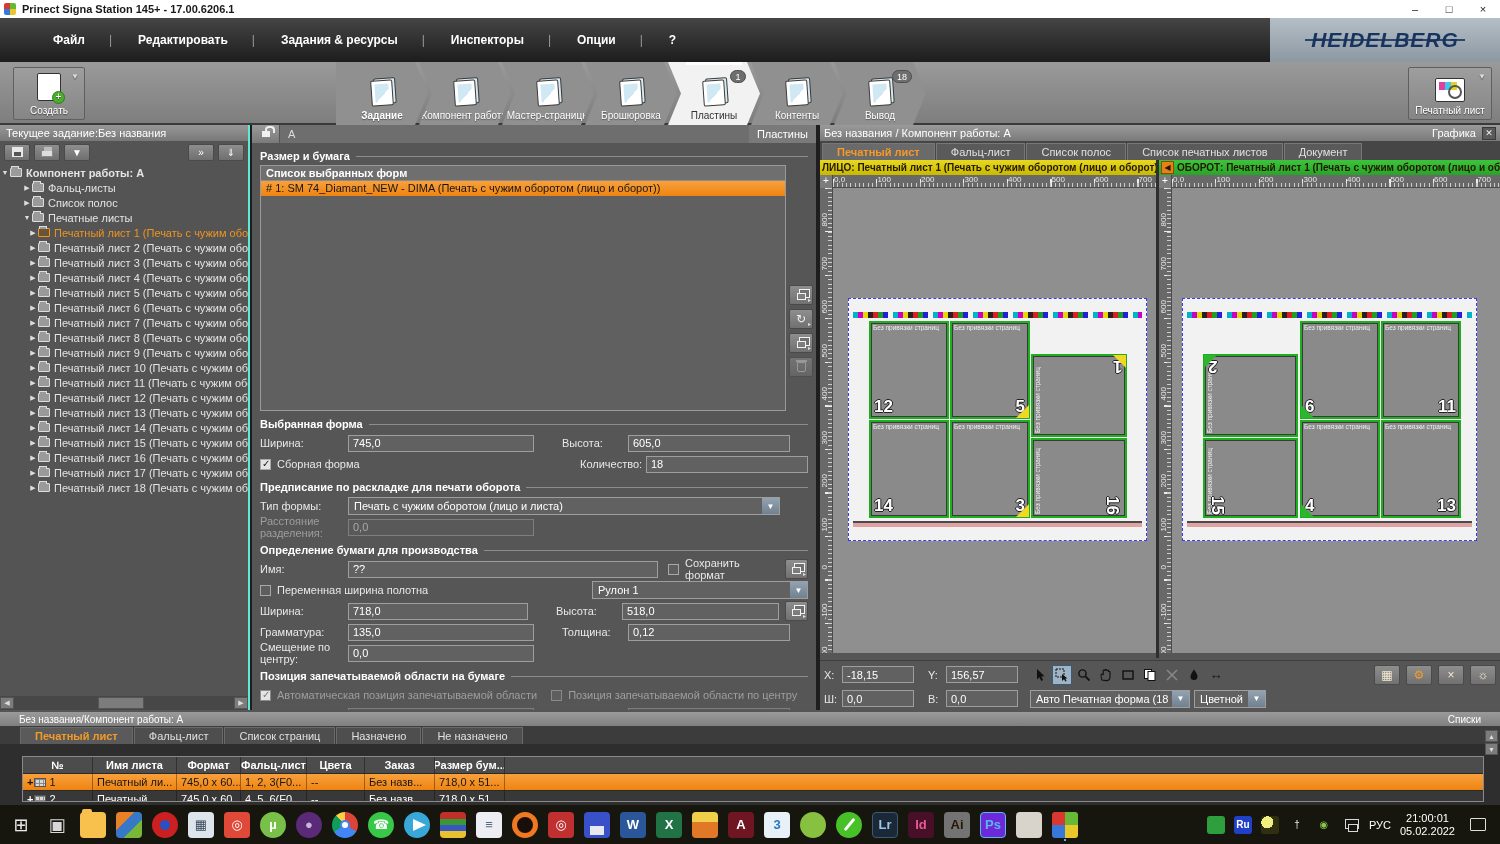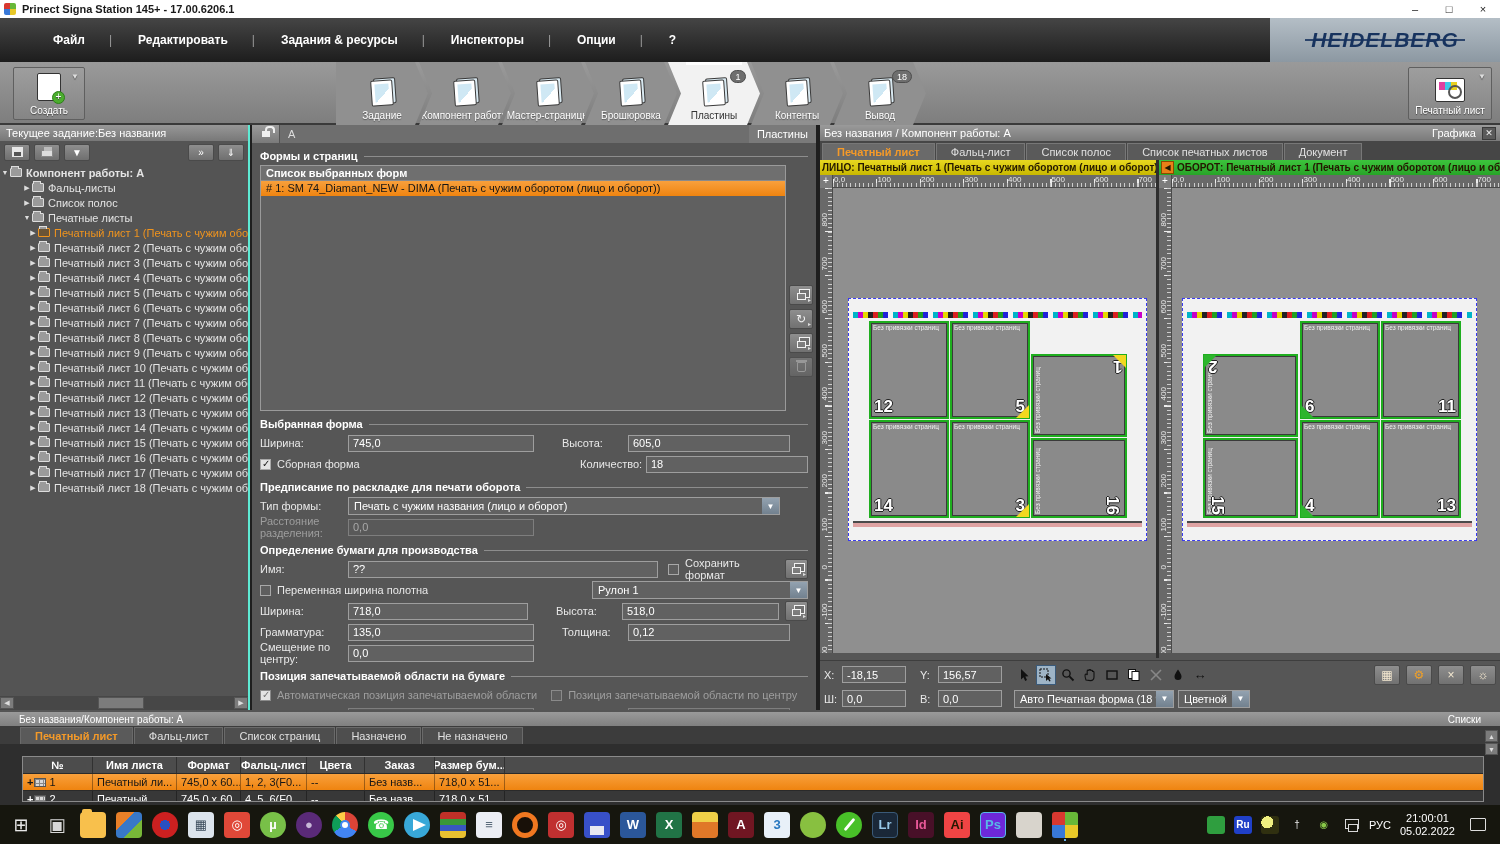--- a/index.html
+++ b/index.html
@@ -40,21 +40,21 @@
   .doc-new::after { content:"+"; position:absolute; right:-5px; bottom:-4px; width:11px; height:11px; line-height:10px;
                     background:#4cae2e; color:#fff; border-radius:50%; font-size:10px; text-align:center; border:1px solid #2c7e18; }
   .plate-ico { position:relative; width:30px; height:24px; background:#fff; border:1px solid #333; border-radius:2px; margin-bottom:3px;
                background-image:linear-gradient(90deg,#e040a0 0 6px,#40c8e8 6px 12px,#e8d020 12px 18px,transparent 18px); background-size:18px 8px; background-repeat:no-repeat; background-position:3px 3px; }
   .plate-ico::after { content:""; position:absolute; right:2px; bottom:2px; width:10px; height:10px; border:2px solid #555; border-radius:50%; }
   #steps { position:absolute; left:345px; top:0; height:63px; display:flex; }
   .step { position:relative; width:92px; height:63px; margin-left:-9px; background:#909090;
           clip-path:polygon(0 0,calc(100% - 13px) 0,100% 50%,calc(100% - 13px) 100%,0 100%,13px 50%);
           display:flex; flex-direction:column; align-items:center; justify-content:flex-end; padding-bottom:4px;
           filter:drop-shadow(-2px 0 0 #555); }
-  .step:first-child { clip-path:polygon(0 0,calc(100% - 13px) 0,100% 50%,calc(100% - 13px) 100%,0 100%); }
+  .step:first-child { clip-path:polygon(0 0,calc(100% - 13px) 0,100% 50%,calc(100% - 13px) 100%,0 100%);font-weight:bold; }
   .step .step-label { font-size:10px; color:#fff; text-shadow:0 1px 1px #555; white-space:nowrap; }
   .step.active { background:#f2f2f2; }
   .step.active .step-label { color:#333; text-shadow:none; }
   .step.active::before { content:""; position:absolute; top:0; left:18px; right:18px; height:3px; background:#fff; }
   .step-ico { position:relative; width:22px; height:26px; background:#fff; border:1px solid #3a3a3a; border-radius:2px; margin-bottom:4px;
               box-shadow:3px -2px 0 -1px #d8e8f0, 3px -2px 0 0 #3a3a3a; transform:rotate(-4deg); }
   .step-ico::after { content:""; position:absolute; inset:3px; background:linear-gradient(135deg,#cfe8f4 0 60%,#fff 60%); }
   .badge { position:absolute; top:8px; right:14px; min-width:16px; height:13px; line-height:13px; padding:0 4px;
            background:#6e6e6e; border:1px solid #4e4e4e; border-radius:7px; color:#fff; font-size:9px; text-align:center; }
   .badge:empty { display:none; }
@@ -177,21 +177,21 @@
   .tri.y-tr { right:-1px; top:-1px; border-left:13px solid transparent; border-top:13px solid #f2d820; }
   .tri.g-bl { left:-1px; bottom:-1px; border-right:13px solid transparent; border-bottom:13px solid #2db52d; }
   .tri.g-tl { left:-1px; top:-1px; border-right:13px solid transparent; border-top:13px solid #2db52d; }
   #panediv { position:absolute; left:336px; top:35px; width:3px; height:498px; background:#2e2e2e; }
 
   
   #rstatus { position:absolute; left:0; bottom:0; width:680px; height:50px; background:#565656; border-top:1px solid #3e3e3e; }
   .srow { position:absolute; left:4px; right:4px; height:21px; display:flex; align-items:center; gap:4px; }
   .srow1 { top:3px; } .srow2 { top:27px; }
   .slab { width:14px; text-align:left; color:#e8e8e8; flex:none; }
-  .sinp { width:64px; flex:none; }
+  .sinp { width:72px; flex:none; }
   .tbar { display:flex; gap:2px; margin-left:8px; }
   .tbtn { width:20px; height:20px; background:#565656; display:flex; align-items:center; justify-content:center; border:1px solid transparent; }
   .tbtn.sel { background:#9eb4c6; border:1px solid #3a5a7a; }
   .rbtns { margin-left:auto; display:flex; gap:6px; }
   .rbtn { width:26px; height:20px; background:linear-gradient(#8e8e8e,#717171); border:1px solid #4a4a4a; border-radius:2px;
           color:#f4e8d0; font-size:12px; display:flex; align-items:center; justify-content:center; }
 
   
   #bottompanel { position:absolute; left:0; top:710px; width:1500px; height:95px; background:#2e2e2e; border-top:2px solid #555; }
   #bphdr { height:14px; background:linear-gradient(#9a9a9a,#808080); display:flex; align-items:center; padding:0 19px; font-size:10px; }
@@ -456,21 +456,21 @@
   </div>
 
   <div id="midpanel">
     <div id="midhdr">
       <span class="lockbtn">
           <span class="lock-i"></span>
         </span>
       <span class="comp">A</span>
       <span class="insp">Пластины</span>
     </div>
-    <div class="sec">Формы и страниц</div>
+    <div class="sec">Размер и бумага</div>
     <div id="formlist">
       <div class="flh">Список выбранных форм</div>
       <div class="fli"># 1: SM 74_Diamant_NEW - DIMA (Печать с чужим оборотом (лицо и оборот))</div>
     </div>
     <div id="listbtns">
       <span class="lbtn">
           <span class="sq2"></span>
           <span class="mini">▸</span>
         </span>
       <span class="lbtn">↻<span class="mini">▸</span></span>
@@ -494,21 +494,21 @@
       <span class="cb on"></span>
       <span class="cblab">Сборная форма</span>
       <span class="flab2" style="margin-left:auto">Количество:</span>
       <input class="inp w162" value="18" style="">
     </div>
 
     <div class="sec">Предписание по раскладке для печати оборота</div>
     <div class="frow">
       <span class="flab">Тип формы:</span>
       <span class="dd dd430">
-        <span class="txt">Печать с чужим названия (лицо и оборот)</span>
+        <span class="txt">Печать с чужим оборотом (лицо и листа)</span>
         <span class="arr">▼</span>
       </span>
     </div>
     <div class="frow">
       <span class="flab dis-t" style="width:118px">Расстояние разделения:</span>
       <input class="inp w186 dis" style="margin-left: -30px;" value="0,0">
     </div>
 
     <div class="sec">Определение бумаги для производства</div>
     <div class="frow">
@@ -882,21 +882,21 @@
       <span class="tb-ico floppy" style="background: rgb(56, 80, 200);"></span>
       <span class="tb-ico sq" style="background: rgb(43, 87, 154); color: rgb(255, 255, 255);">W</span>
       <span class="tb-ico sq" style="background: rgb(33, 115, 70); color: rgb(255, 255, 255);">X</span>
       <span class="tb-ico sq" style="background: linear-gradient(rgb(240, 208, 72) 0px, rgb(240, 208, 72) 40%, rgb(224, 120, 40) 40%);"></span>
       <span class="tb-ico sq" style="background: rgb(112, 22, 34); color: rgb(255, 255, 255);">A</span>
       <span class="tb-ico sq" style="background: rgb(232, 240, 248); color: rgb(40, 120, 192);">3</span>
       <span class="tb-ico circ" style="background: rgb(136, 192, 64);"></span>
       <span class="tb-ico circ pen" style="background: rgb(72, 192, 40);"></span>
       <span class="tb-ico sq" style="background: rgb(26, 40, 56); color: rgb(152, 200, 232); border: 1px solid rgb(58, 90, 120);">Lr</span>
       <span class="tb-ico sq" style="background: rgb(72, 16, 40); color: rgb(232, 88, 152);">Id</span>
-      <span class="tb-ico sq" style="background: #ef4444; color: rgb(40, 24, 0);">Ai</span>
+      <span class="tb-ico sq" style="background: #737373; color: rgb(40, 24, 0);">Ai</span>
       <span class="tb-ico sq" style="background: #6d28d9; color: rgb(88, 184, 232); border: 1px solid rgb(88, 184, 232);">Ps</span>
       <span class="tb-ico sq" style="background: rgb(216, 212, 204);"></span>
       <span class="tb-ico prinect active"></span>
     </div>
   <div id="tray">
     <div style="display:flex; gap:9px; align-items:center;">
 
     <span class="tb-ico circ" style="background: rgb(47, 158, 63);"></span>
         <span class="tb-ico sq" style="background: rgb(32, 64, 200); color: rgb(255, 255, 255);">Ru</span>
         <span class="tb-ico circ" style="background: radial-gradient(circle at 35% 35%, rgb(240, 240, 128) 0px, rgb(240, 240, 128) 6px, rgb(48, 48, 16) 6px);"></span>

